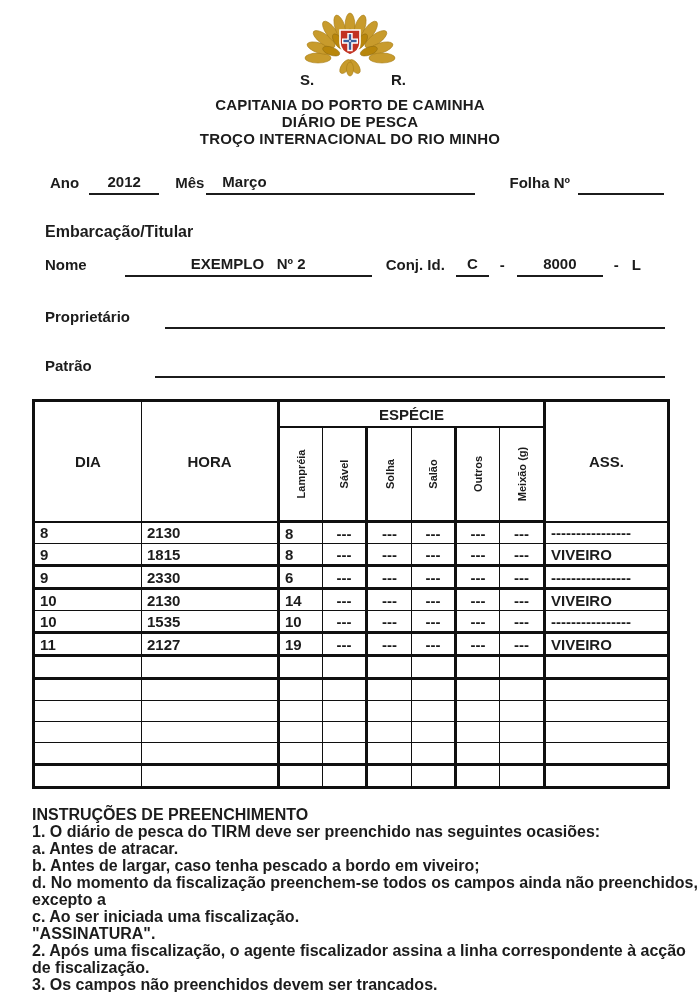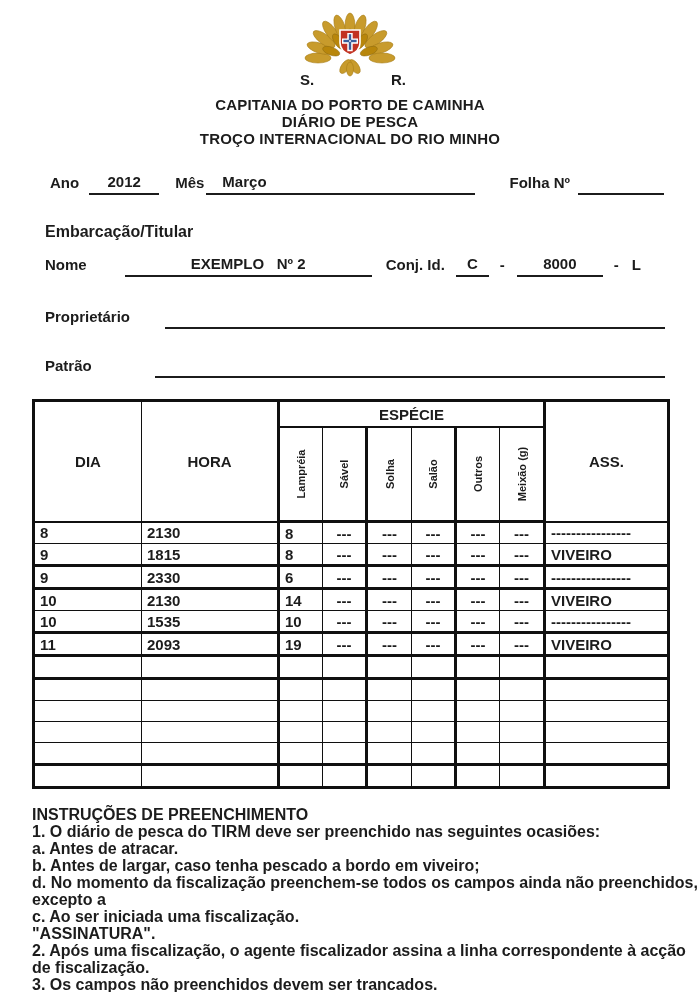--- a/index.html
+++ b/index.html
@@ -233,21 +233,21 @@
         <td class="c-sp1 bb3">10</td>
         <td class="c-sp br3 bb3">---</td>
         <td class="c-sp bb3">---</td>
         <td class="c-sp br3 bb3">---</td>
         <td class="c-sp bb3">---</td>
         <td class="c-sp br3 bb3">---</td>
         <td class="c-ass bb3">----------------</td>
       </tr>
       <tr>
         <td class="c-dia bb3">11</td>
-        <td class="c-hora br3 bb3">2093</td>
+        <td class="c-hora br3 bb3">2127</td>
         <td class="c-sp1 bb3">19</td>
         <td class="c-sp br3 bb3">---</td>
         <td class="c-sp bb3">---</td>
         <td class="c-sp br3 bb3">---</td>
         <td class="c-sp bb3">---</td>
         <td class="c-sp br3 bb3">---</td>
         <td class="c-ass bb3">VIVEIRO</td>
       </tr>
       <tr>
         <td class="c-dia bb3"></td>

